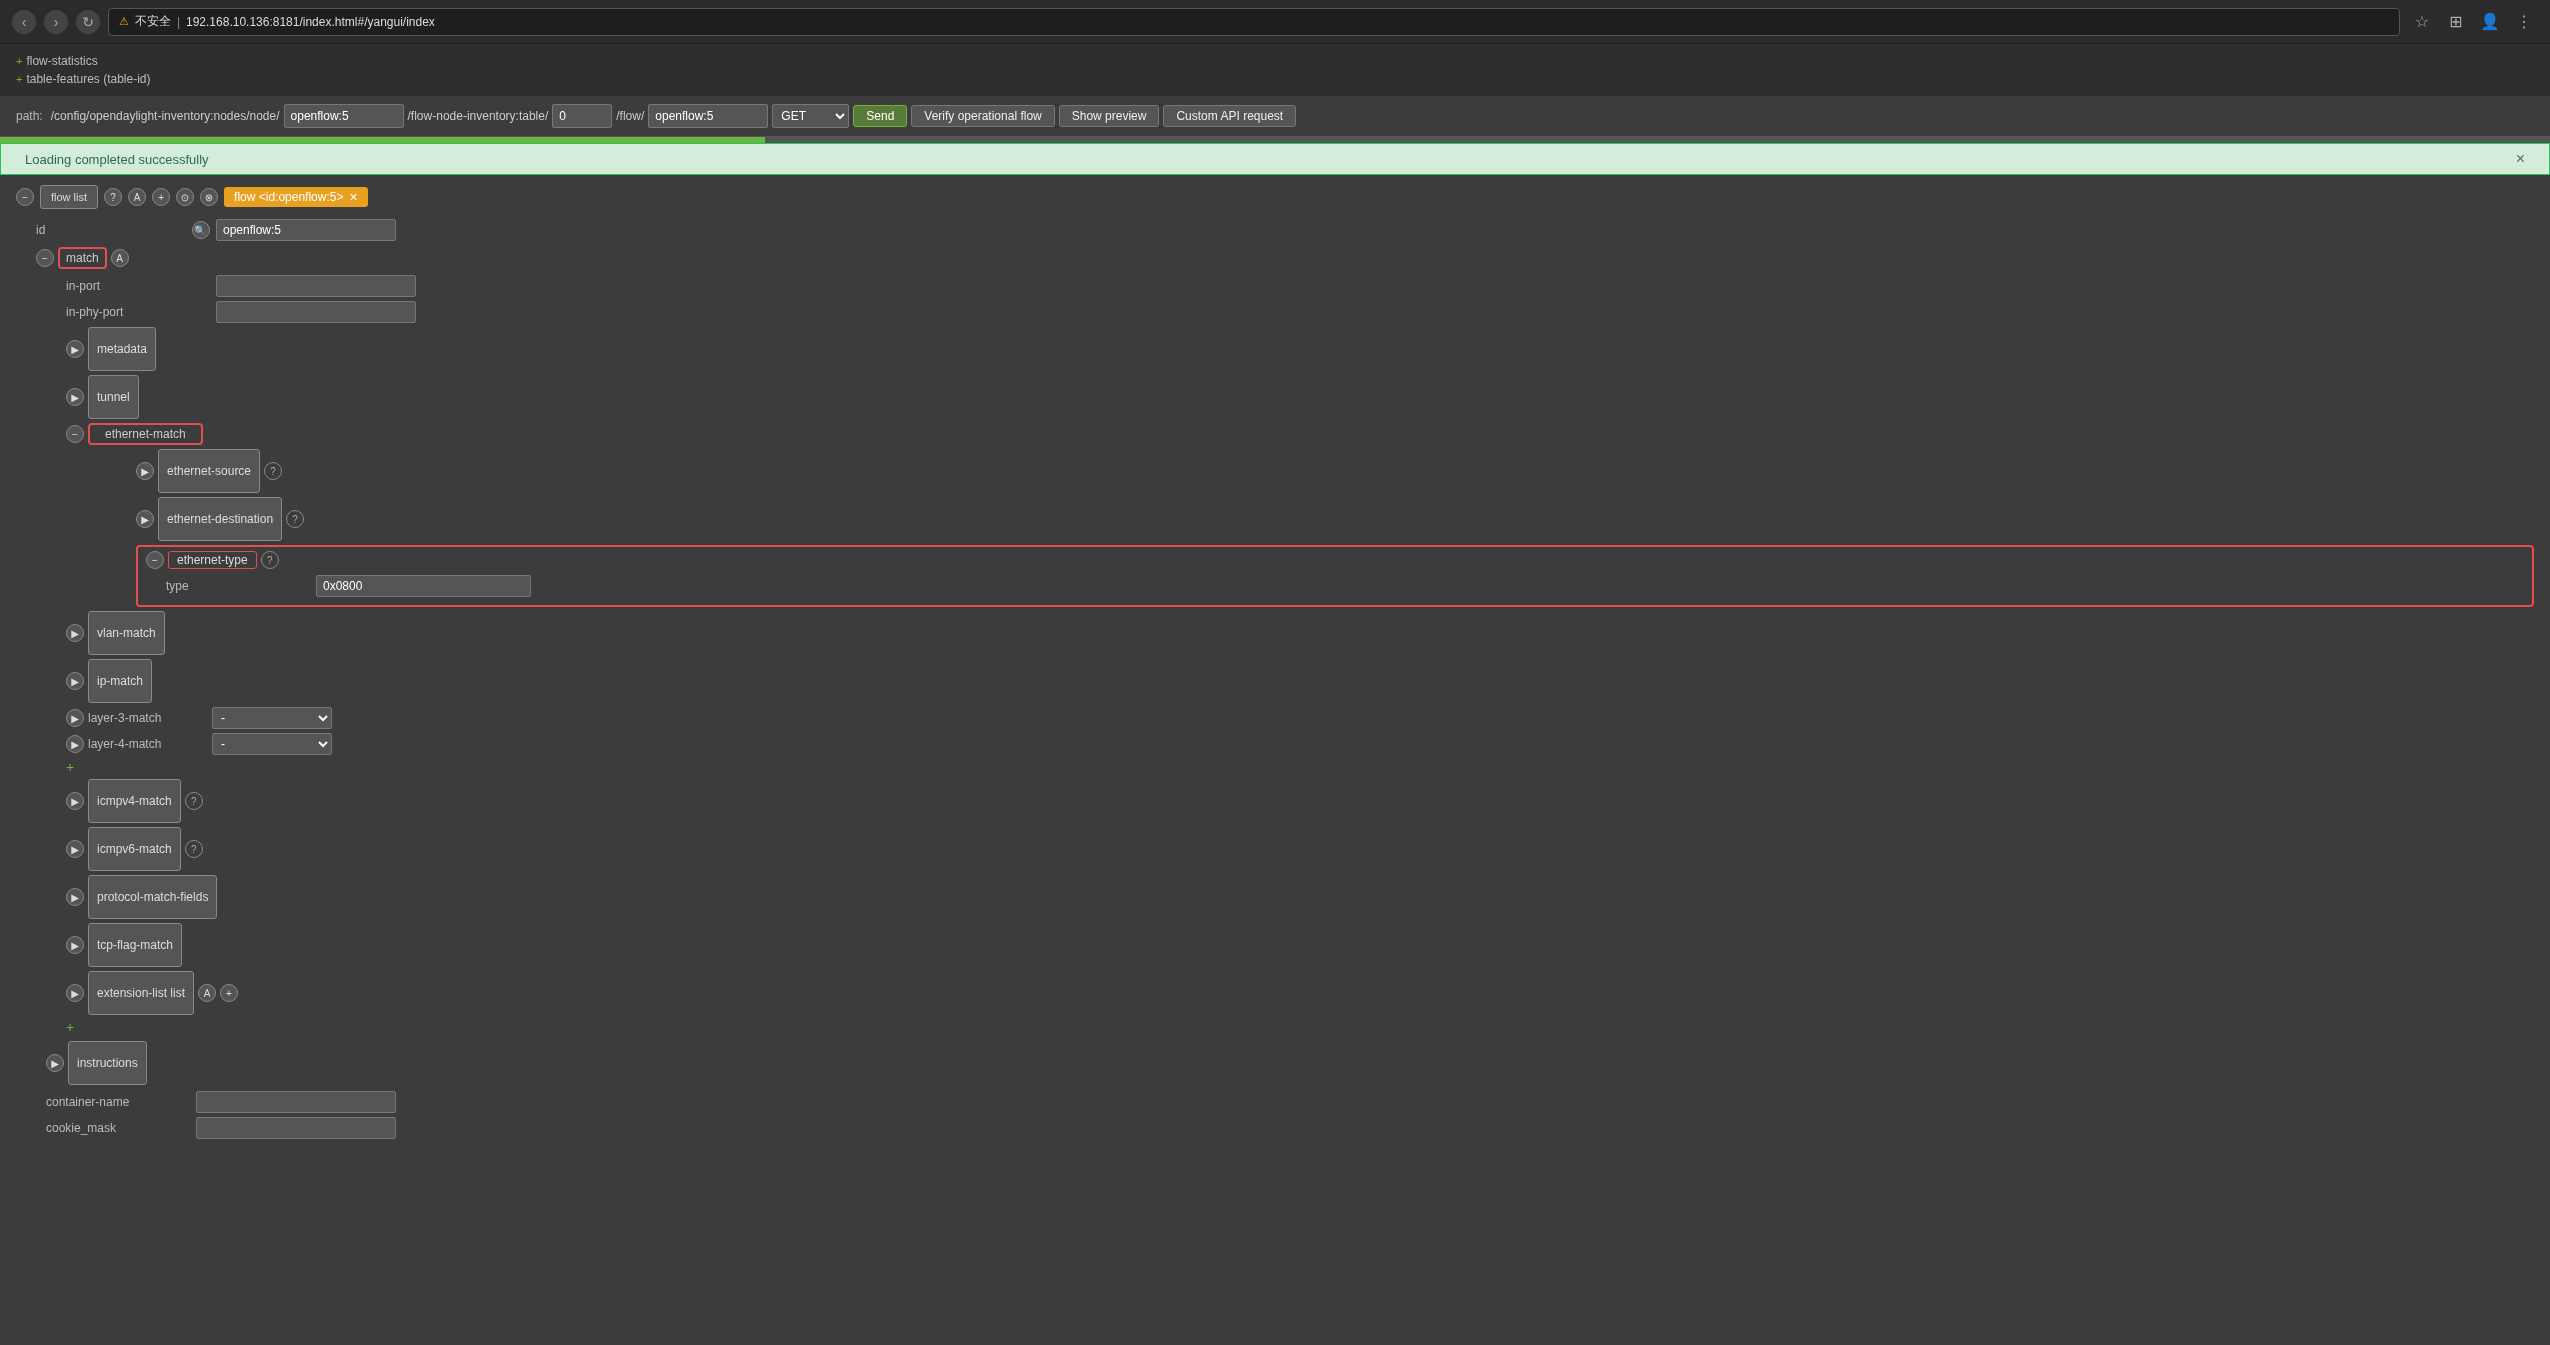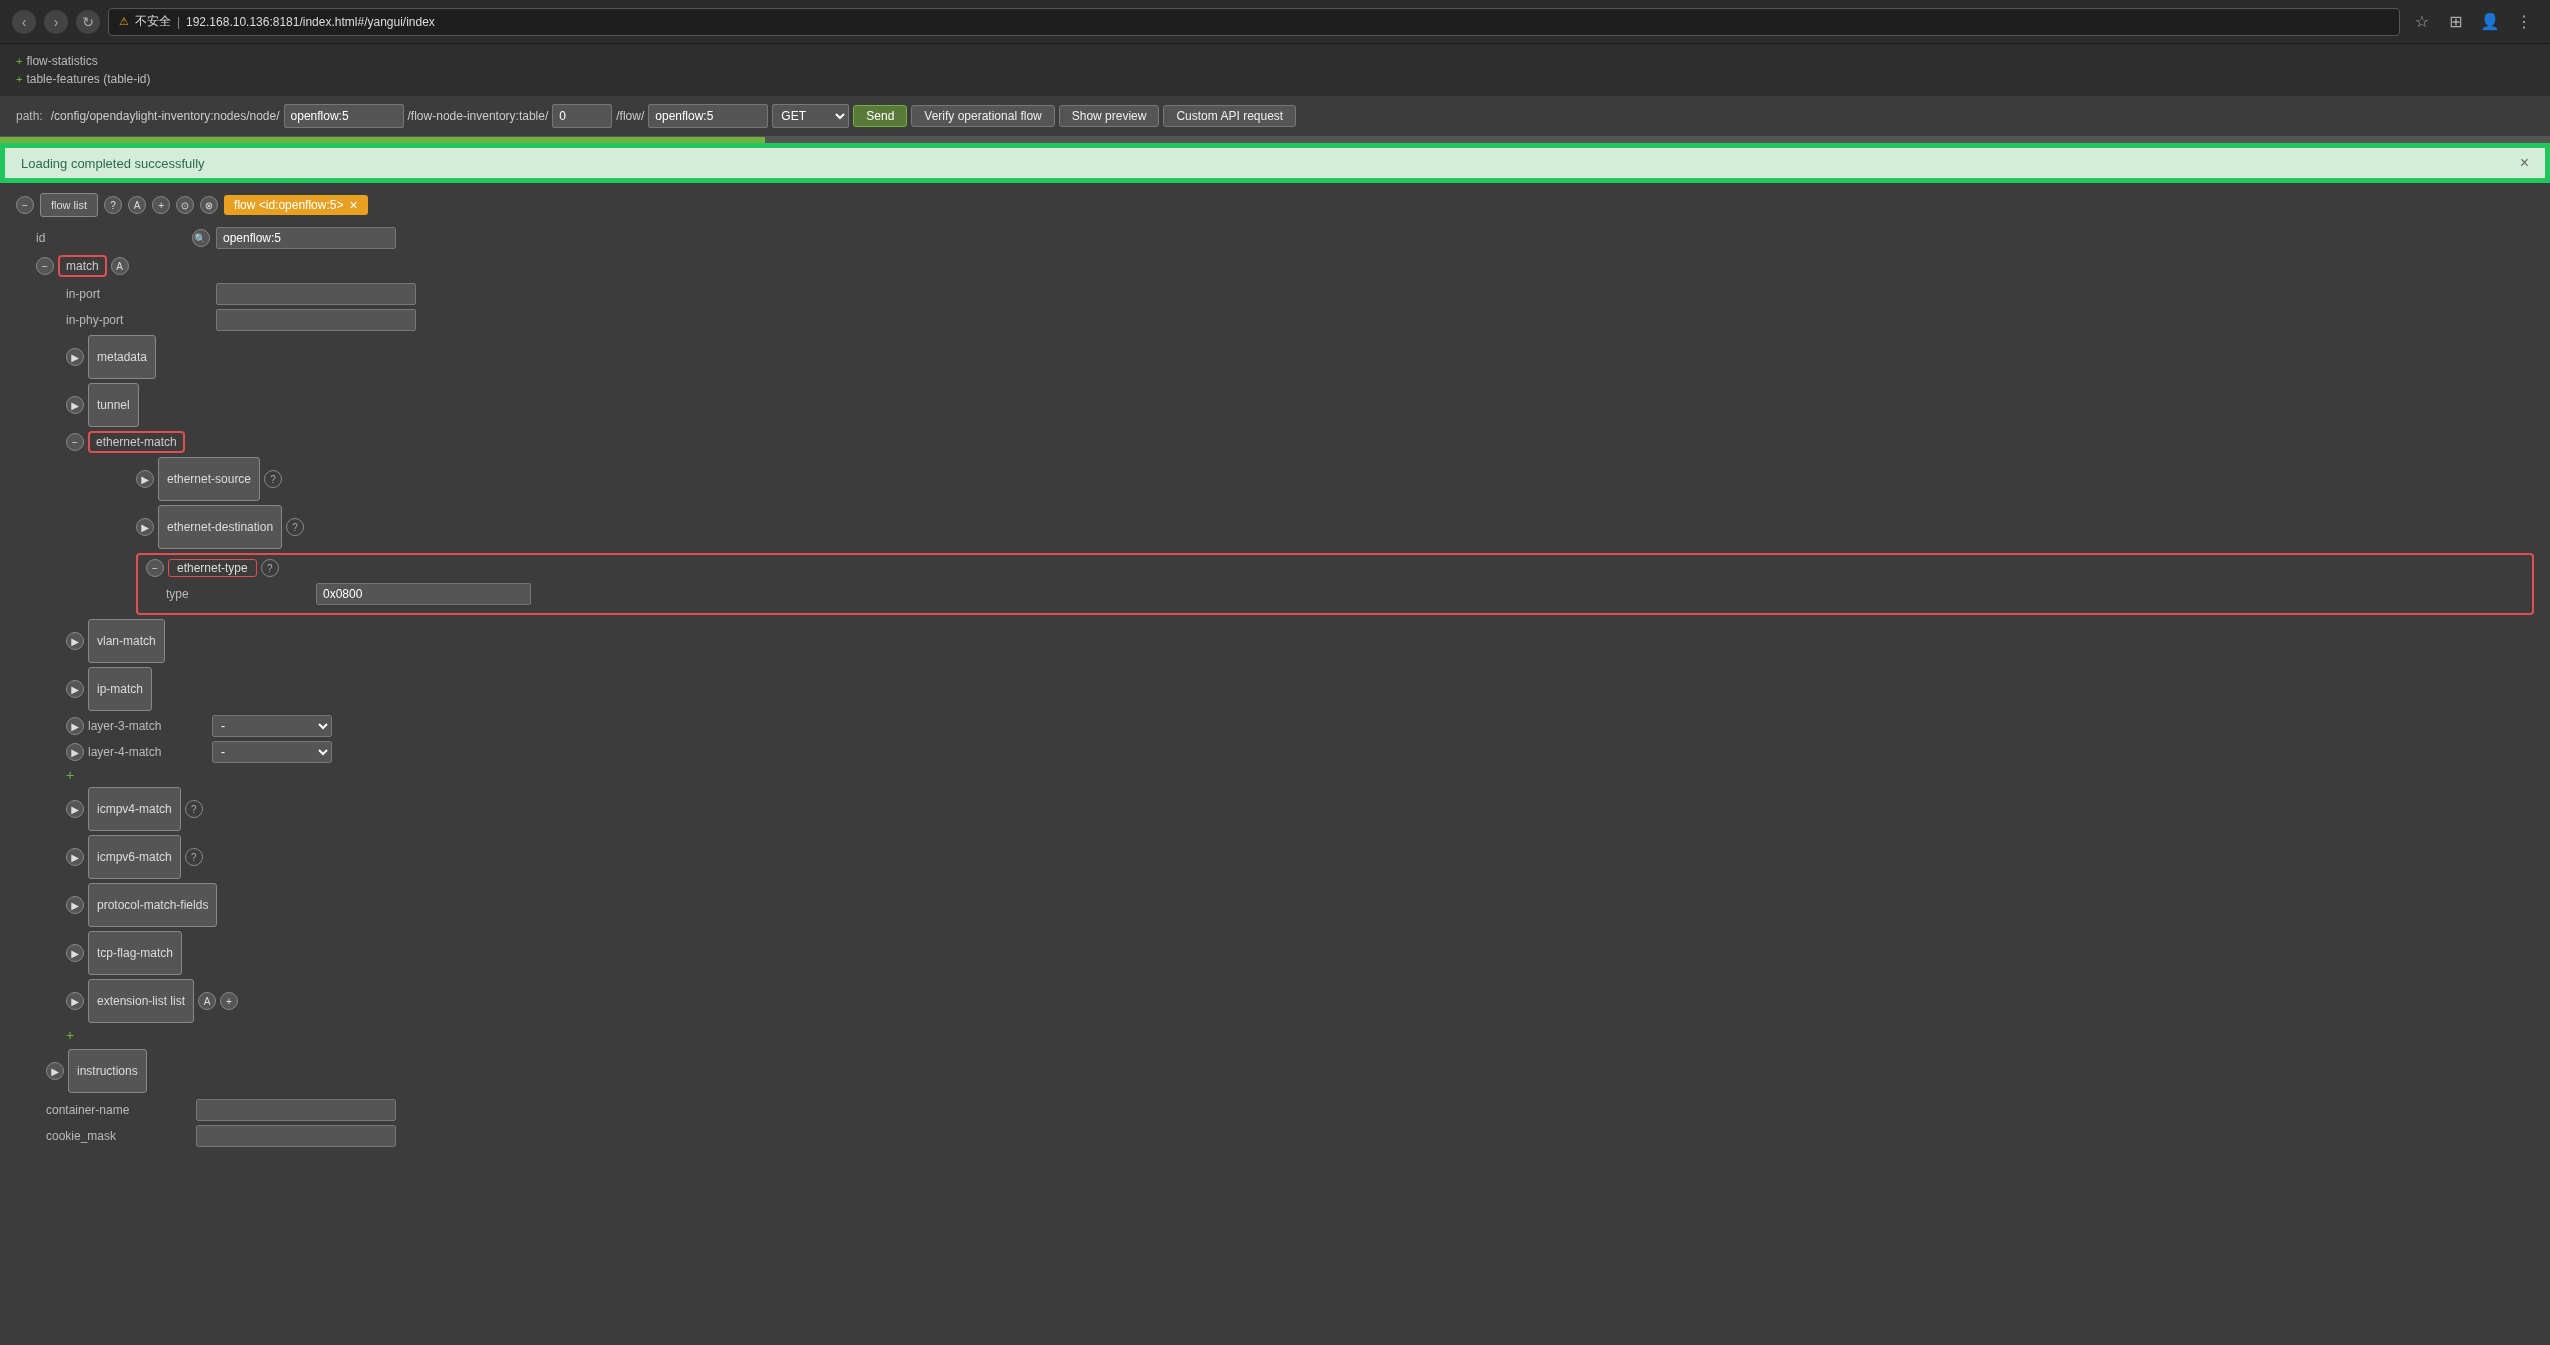--- a/index.html
+++ b/index.html
@@ -131,23 +131,23 @@
     }
     .btn-send {
       background: #5a7a3a;
       border-color: #6db33f;
       color: #fff;
     }
 
     
     .loading-bar {
       background: #d4edda;
-      border: 5px solid #22c55e;
+      border: 1px solid #22c55e;
       color: #2d6a4f;
-      padding: 6px 16px;
+      padding: 6px 24px;
       font-size: 13px;
       display: flex;
       align-items: center;
       justify-content: space-between;
       margin: 0;
     }
     .loading-bar .close-x {
       color: #666;
       cursor: pointer;
       font-size: 16px;
@@ -313,21 +313,21 @@
       padding: 2px 6px;
       margin: 2px 0;
       display: inline-flex;
       align-items: center;
       gap: 4px;
     }
 
     .ethernet-match-box {
       border: 2px solid #e05050;
       border-radius: 4px;
-      padding: 2px 6px;
+      padding: 2px 15px;
       display: inline-flex;
       align-items: flex-end;
       gap: 4px;
     }
 
     .ethernet-type-box {
       border: 2px solid #e05050;
       border-radius: 4px;
       padding: 4px 8px;
       margin: 4px 0;

